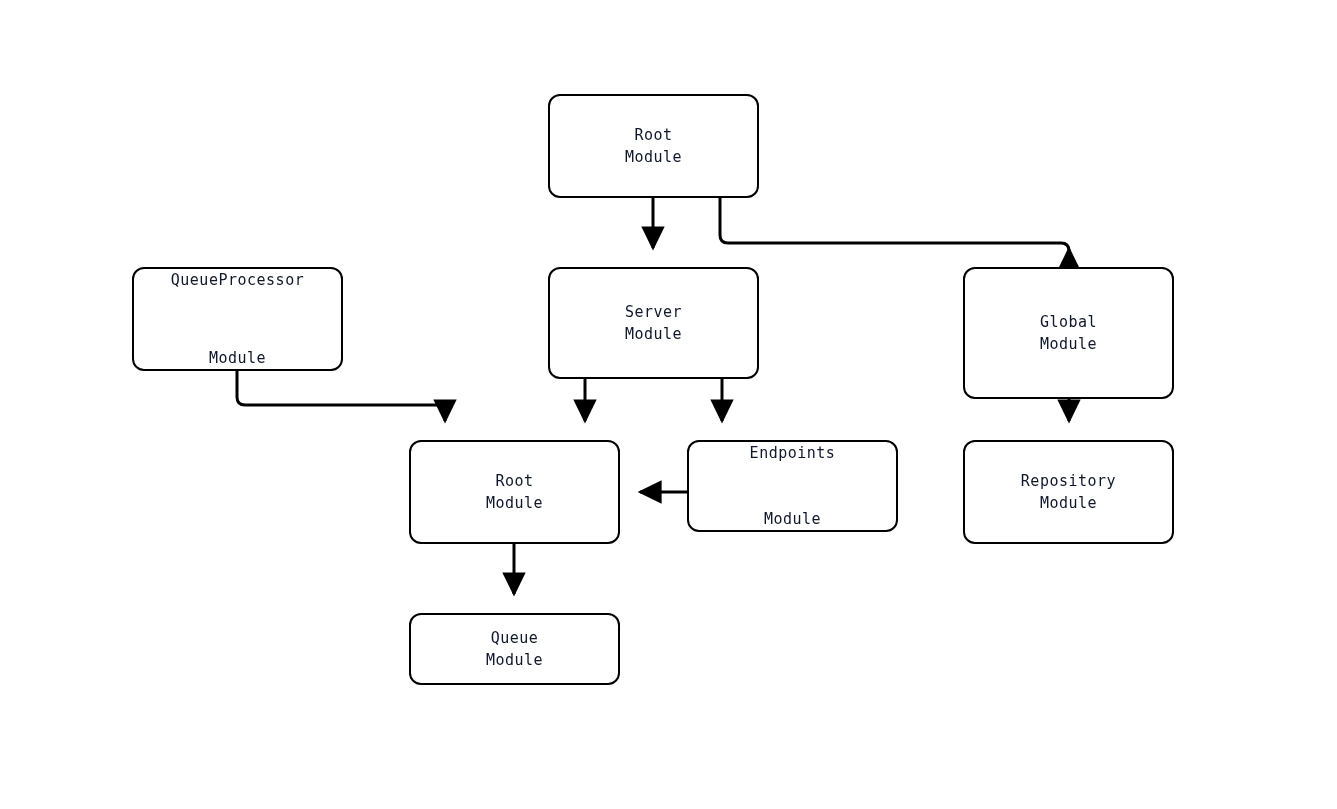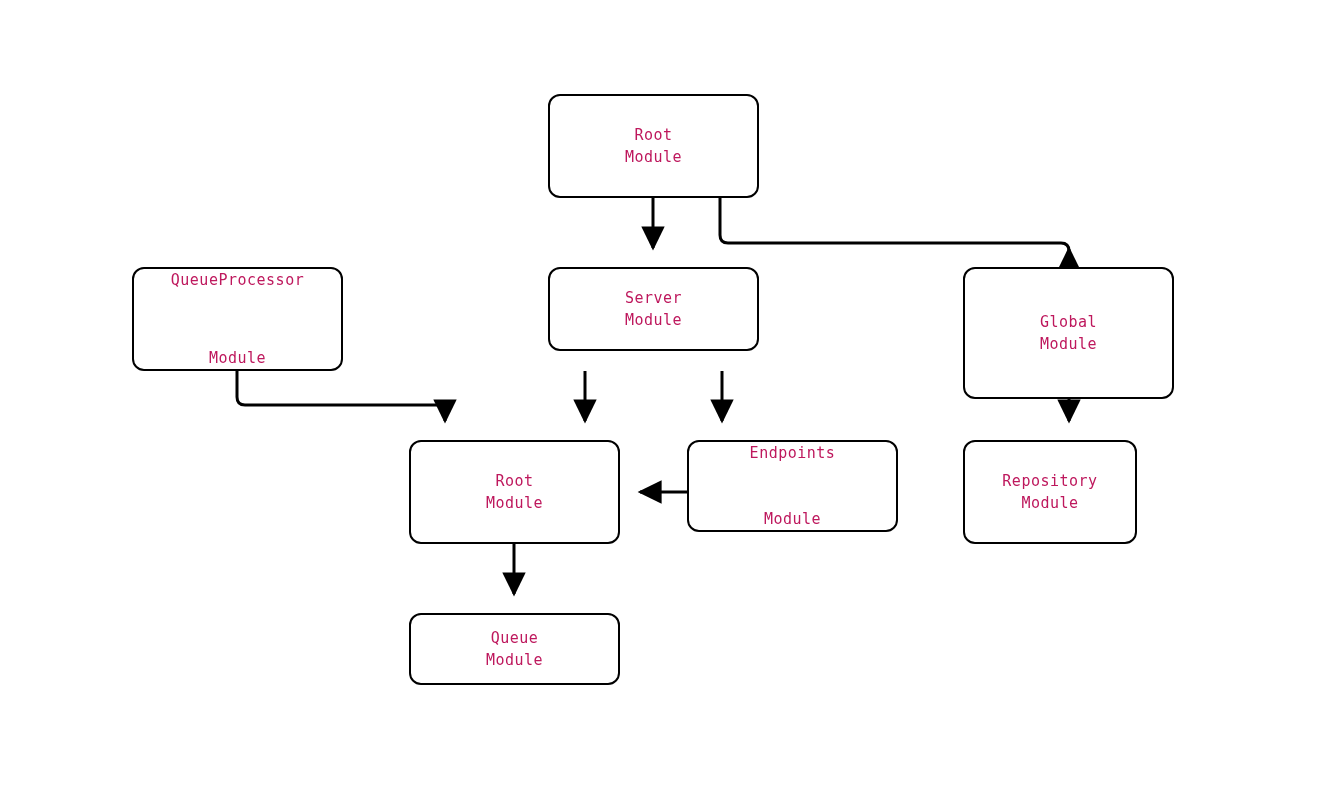--- a/index.html
+++ b/index.html
@@ -29,21 +29,21 @@
   .node {
     position: absolute;
     box-sizing: border-box;
     background: #ffffff;
     border: 2.5px solid #000000;
     border-radius: 12px;
     display: flex;
     flex-direction: column;
     align-items: center;
     justify-content: center;
-    color: #be185d;
+    color: #0f172a;
     font-size: 15px;
     line-height: 22px;
     letter-spacing: 0.5px;
     text-align: center;
     z-index: 2;
   }
   .node .line1, .node .line2 {
     display: block;
     white-space: nowrap;
   }
@@ -96,41 +96,41 @@
   <div class="node" style="left:548px; top:94px; width:211px; height:104px;">
     <span class="line1">Root</span>
     <span class="line2">Module</span>
   </div>
 
   <div class="node" style="left:132px; top:267px; width:211px; height:104px;justify-content:space-between;">
     <span class="line1">QueueProcessor</span>
     <span class="line2">Module</span>
   </div>
 
-  <div class="node" style="left:548px; top:267px; width:211px; height:84px;">
+  <div class="node" style="left:548px; top:267px; width:211px; height:112px;">
     <span class="line1">Server</span>
     <span class="line2">Module</span>
   </div>
 
   <div class="node" style="left:963px; top:267px; width:211px; height:132px;">
     <span class="line1">Global</span>
     <span class="line2">Module</span>
   </div>
 
   <div class="node" style="left:409px; top:440px; width:211px; height:104px;">
     <span class="line1">Root</span>
     <span class="line2">Module</span>
   </div>
 
   <div class="node" style="left:687px; top:440px; width:211px; height:92px;justify-content:space-between;">
     <span class="line1">Endpoints</span>
     <span class="line2">Module</span>
   </div>
 
-  <div class="node" style="left:963px; top:440px; width:174px; height:104px;">
+  <div class="node" style="left:963px; top:440px; width:211px; height:104px;">
     <span class="line1">Repository</span>
     <span class="line2">Module</span>
   </div>
 
   <div class="node" style="left:409px; top:613px; width:211px; height:72px;">
     <span class="line1">Queue</span>
     <span class="line2">Module</span>
   </div>
 
 </div>

